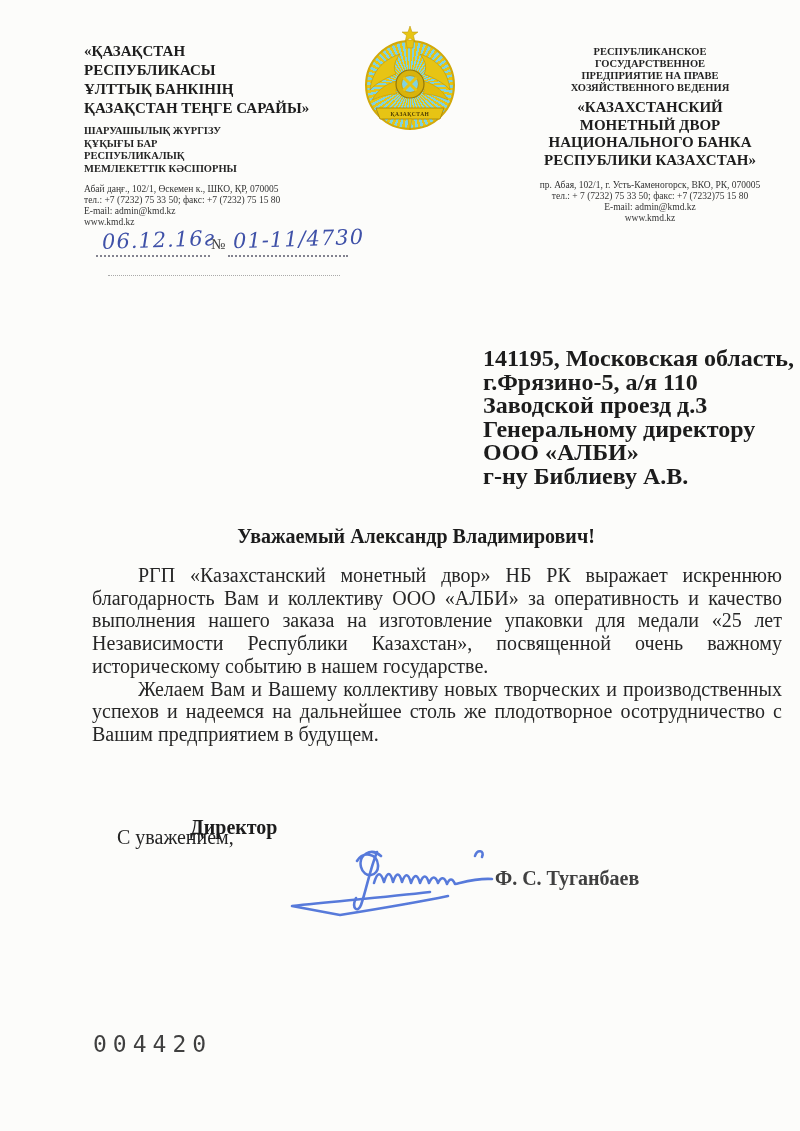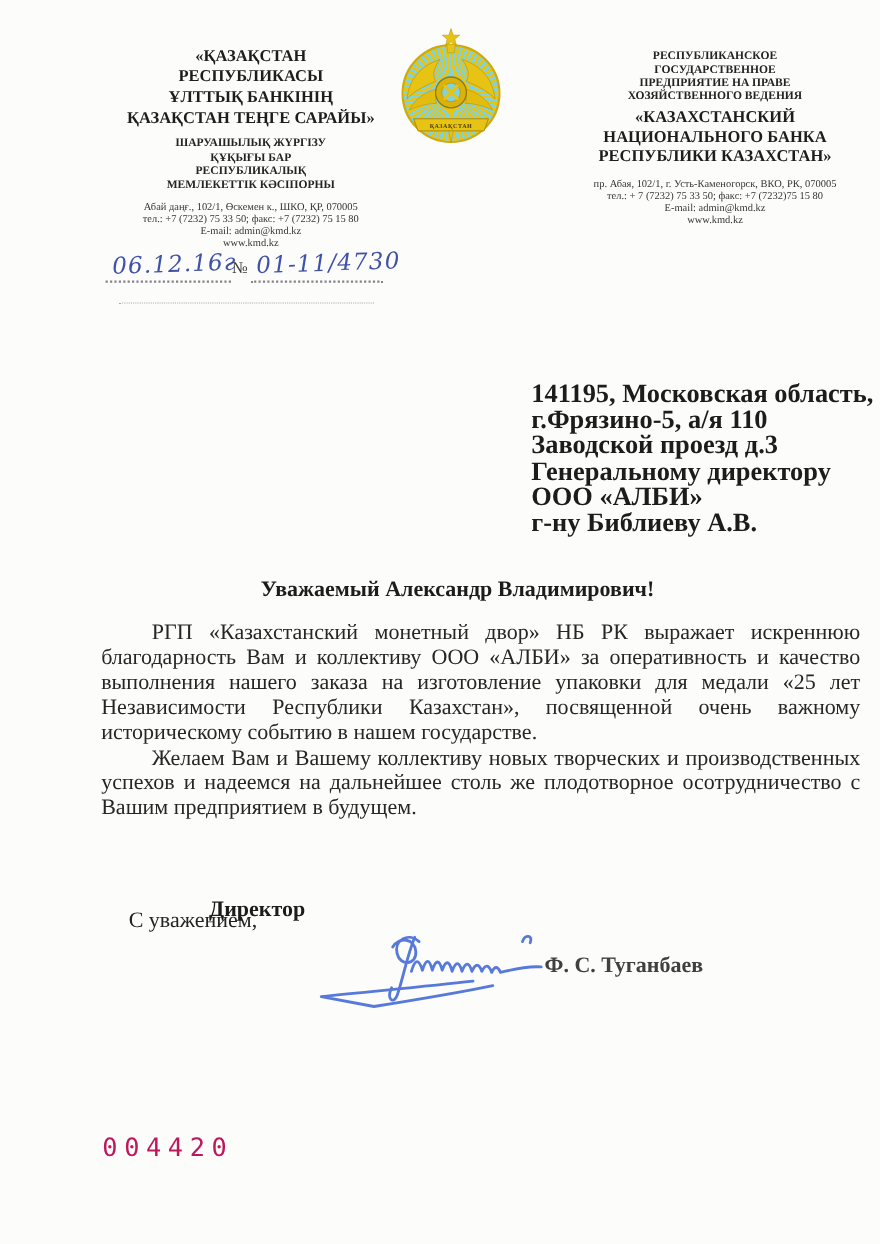--- a/index.html
+++ b/index.html
@@ -1,21 +1,21 @@
 <!DOCTYPE html>
 <html><head>
 <meta charset="utf-8">
 <style>
   html,body{margin:0;padding:0;background:#fcfcfa;}
   .page{
     position:relative; width:800px; height:1131px; background:#fcfcfa;
     font-family:"Liberation Serif","DejaVu Serif",serif; color:#222; overflow:hidden;
   }
   
-  .lh-left{position:absolute; left:96px; top:42px; width:264px; text-align:center;}
+  .lh-left{position:absolute; left:84px; top:42px; width:264px; text-align:left;}
   .lh-right{position:absolute; left:510px; top:46px; width:280px; text-align:center;}
   .lh-title{font-weight:bold; font-size:15px; line-height:19px; color:#1d1d1d;}
   .lh-sub{font-weight:bold; font-size:10.5px; line-height:12.5px; margin-top:7px; color:#242424;}
   .lh-orgtype{font-weight:bold; font-size:10.5px; line-height:12px; color:#242424;}
   .lh-title-r{font-weight:bold; font-size:15px; line-height:17.5px; margin-top:5px; color:#1d1d1d;}
   .lh-addr{font-size:9.5px; line-height:11px; margin-top:9px; color:#333;}
   .lh-addr-r{font-size:9.5px; line-height:11px; margin-top:11px; color:#333;text-align:center;}
   
   .emblem{position:absolute; left:362px; top:24px; width:96px; height:116px;}
   .emblem-rays{
@@ -44,21 +44,21 @@
   .body-text p{margin:0; text-indent:46px;}
   
   .valediction{position:absolute; left:117px; top:826px; font-size:20px; color:#242424;}
   .signer-title{position:absolute; left:190px; top:816px; font-weight:bold; font-size:20px; color:#1c1c1c;}
   .signer-name{position:absolute; left:495px; top:867px; font-weight:bold; font-size:20px; color:#404040;}
   .signature{position:absolute; left:278px; top:839px;}
   
   .doc-number{
     position:absolute; left:93px; top:1031px;
     font-family:"DejaVu Sans Mono","Liberation Mono",monospace;
-    font-size:23px; letter-spacing:6px; color:#be185d;text-align:center;
+    font-size:23px; letter-spacing:6px; color:#404040;text-align:center;
   }
 </style>
 </head>
 <body>
 
 <div class="page">
 
   <div class="lh-left">
     <div class="lh-title">
       <div>«ҚАЗАҚСТАН</div>
@@ -115,20 +115,21 @@
 
   <div class="lh-right">
     <div class="lh-orgtype">
       <div>РЕСПУБЛИКАНСКОЕ</div>
       <div>ГОСУДАРСТВЕННОЕ</div>
       <div>ПРЕДПРИЯТИЕ НА ПРАВЕ</div>
       <div>ХОЗЯЙСТВЕННОГО ВЕДЕНИЯ</div>
     </div>
     <div class="lh-title-r">
       <div>«КАЗАХСТАНСКИЙ</div>
+      <div>МОНЕТНЫЙ ДВОР</div>
       <div>НАЦИОНАЛЬНОГО БАНКА</div>
       <div>РЕСПУБЛИКИ КАЗАХСТАН»</div>
     </div>
     <div class="lh-addr-r">
       <div>пр. Абая, 102/1, г. Усть-Каменогорск, ВКО, РК, 070005</div>
       <div>тел.: + 7 (7232) 75 33 50; факс: +7 (7232)75 15 80</div>
       <div>E-mail: admin@kmd.kz</div>
       <div>www.kmd.kz</div>
     </div>
   </div>

